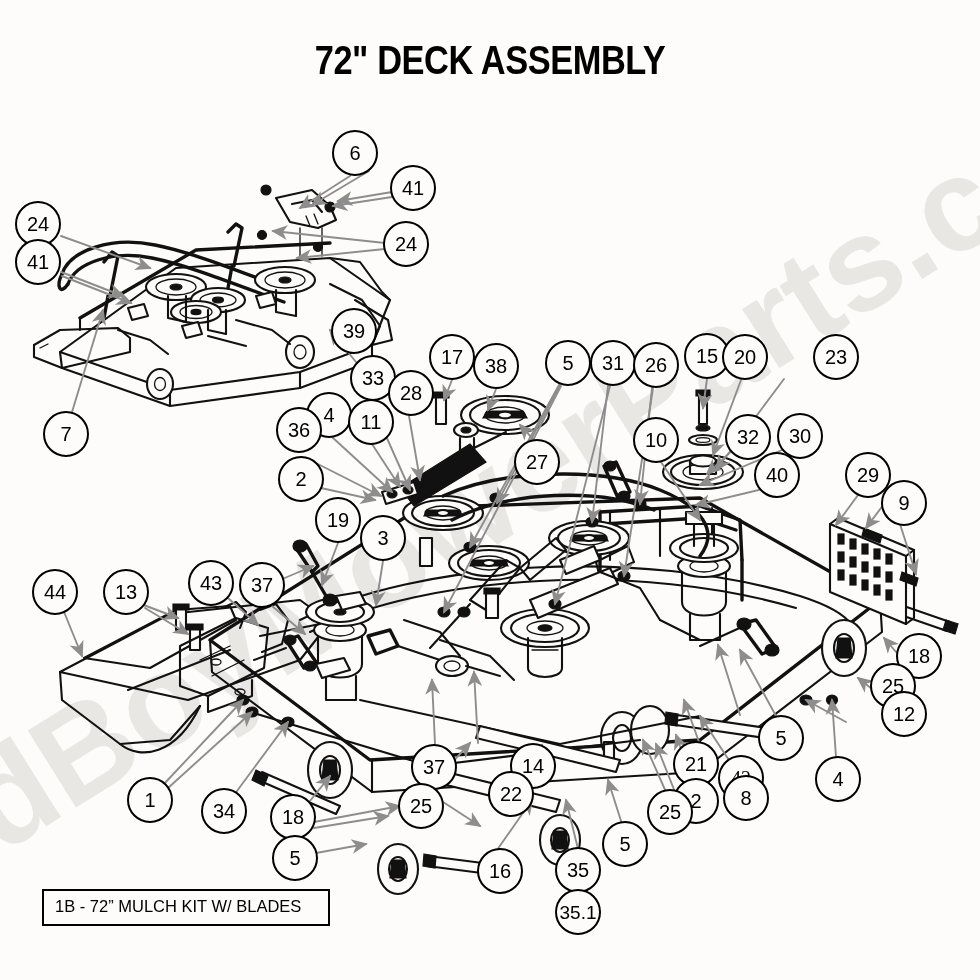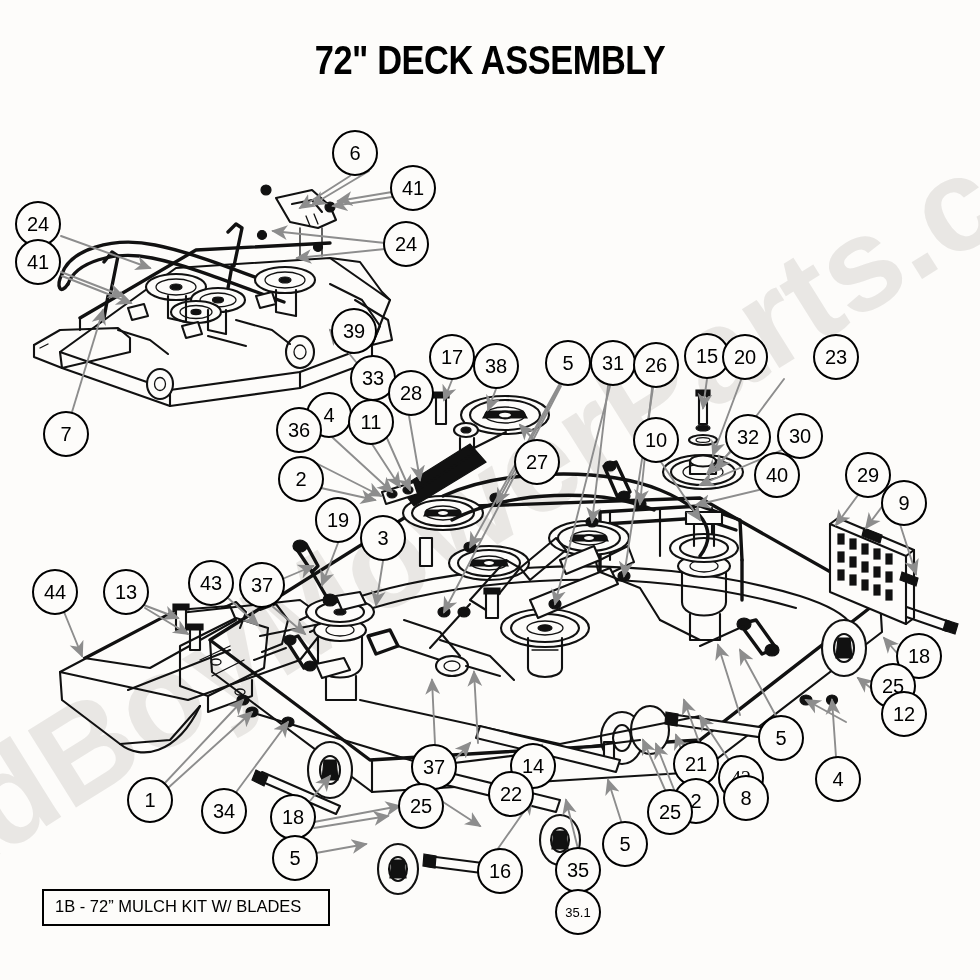--- a/index.html
+++ b/index.html
@@ -67,21 +67,21 @@
     border:2.6px solid #000;
     border-radius:50%;
     background:#fdfcfa;
     display:flex;align-items:center;justify-content:center;
     font-family:"Liberation Sans",sans-serif;
     font-size:20px;
     color:#000;
     box-sizing:border-box;
     line-height:1;
   }
-  .callout.sm{font-size:13px;}
+  .callout.sm{font-size:19px;}
 
   
   #legend{
     position:absolute;
     left:42px;top:889px;
     width:288px;
     border:2.2px solid #000;
     background:#fdfcfa;
     padding:5px 9px 6px 11px;
     box-sizing:border-box;

